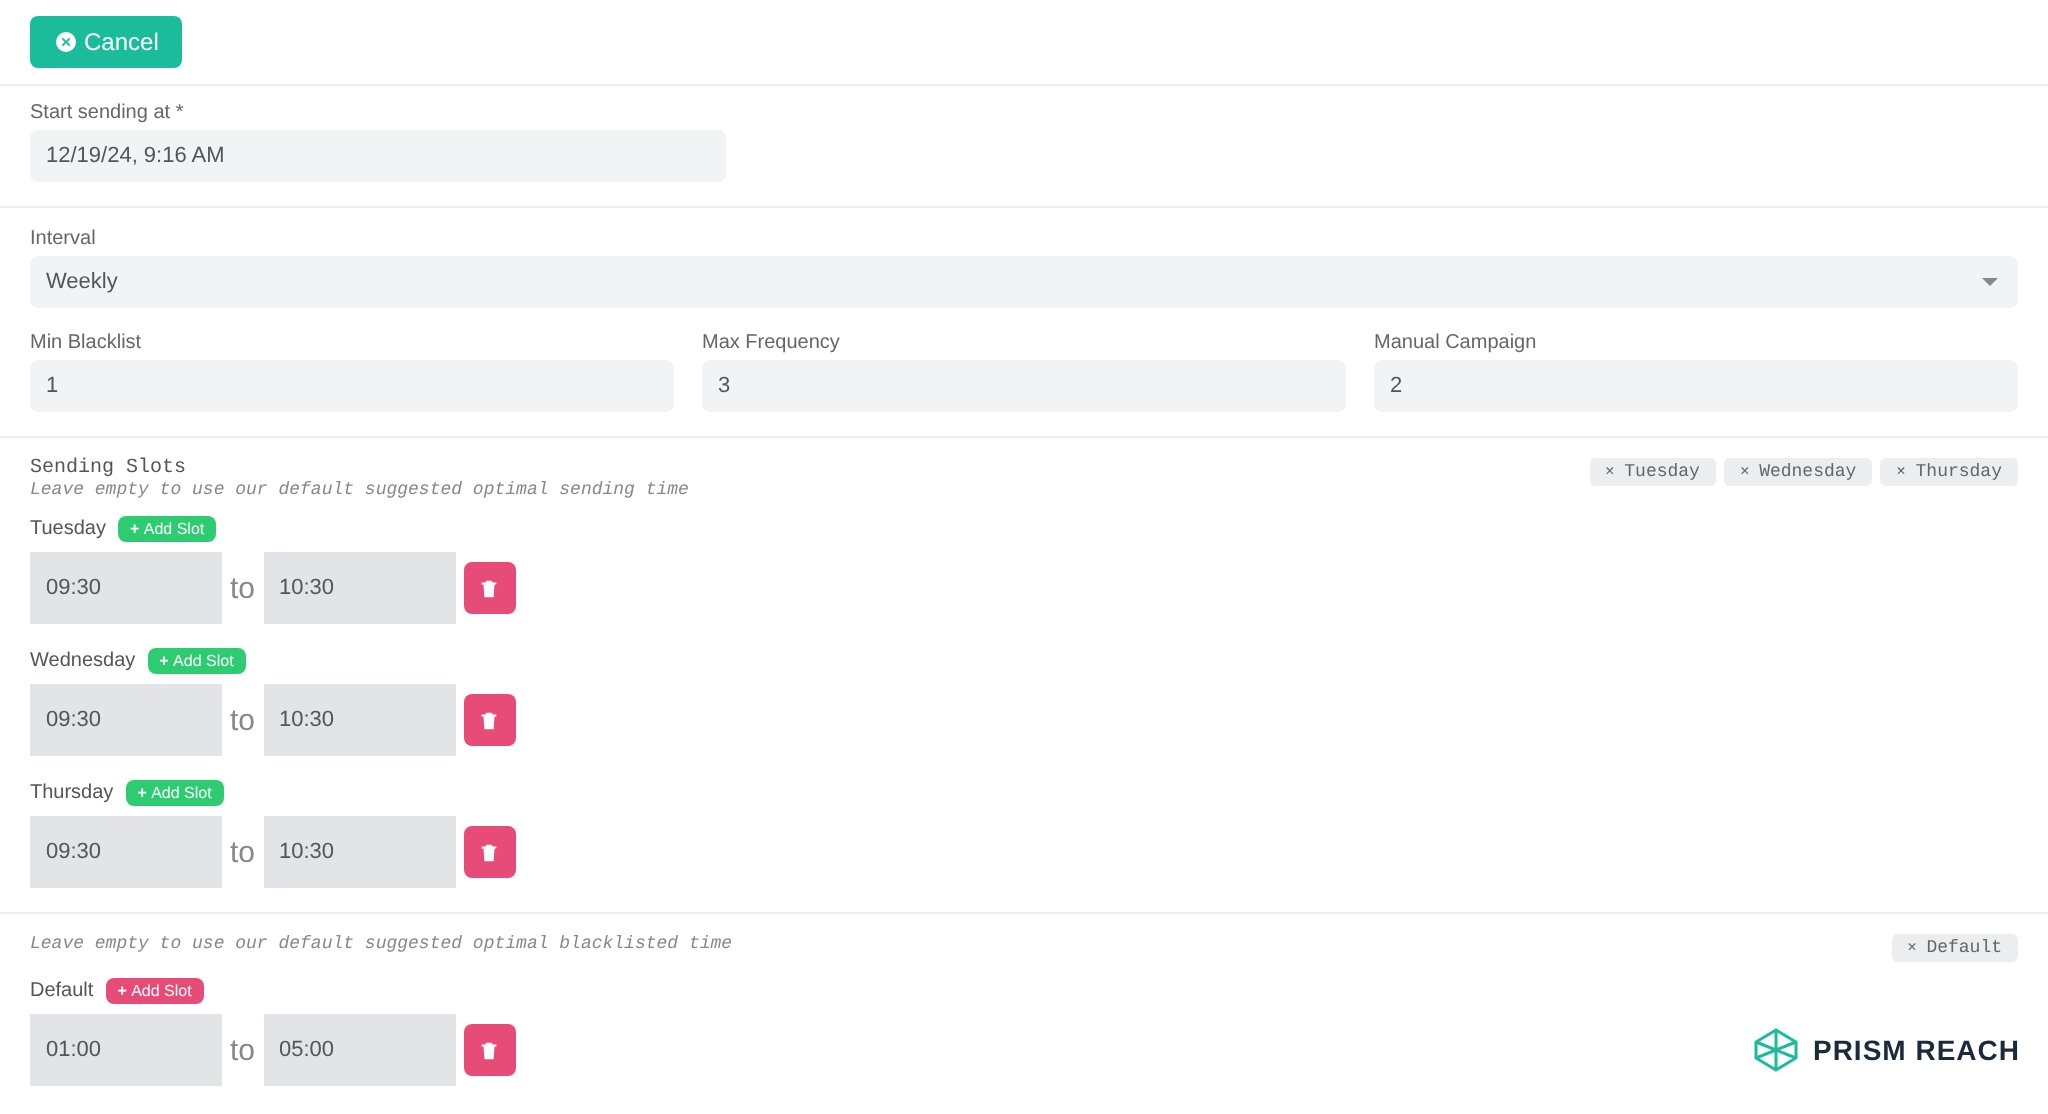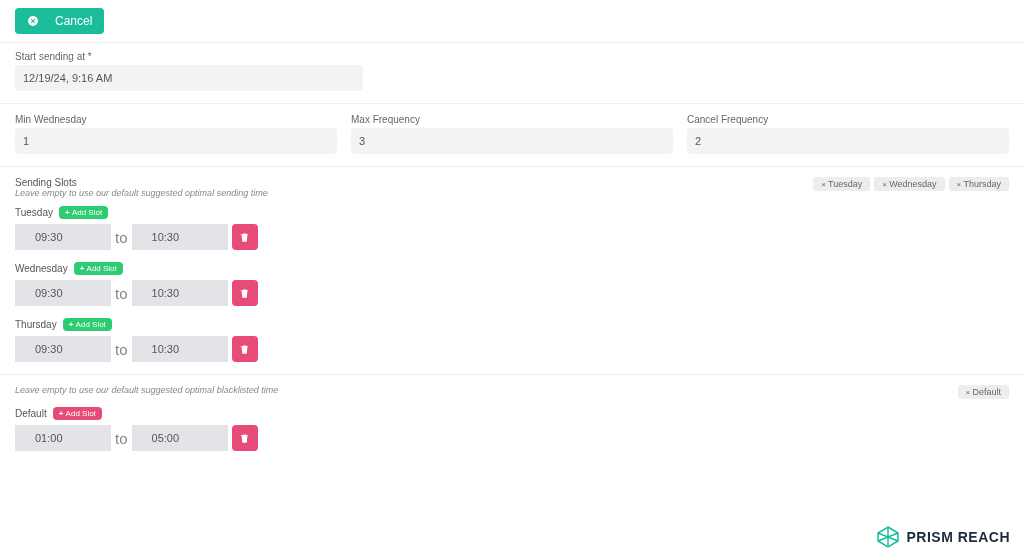--- a/index.html
+++ b/index.html
@@ -31,21 +31,21 @@
     .cancel-btn {
       background: #1abc9c;
       color: #fff;
       border: none;
       border-radius: 4px;
       padding: 6px 12px;
       font-size: 12px;
       font-weight: 500;
       display: flex;
       align-items: center;
-      gap: 16px;
+      gap: 3px;
       cursor: pointer;
     }
     .content { padding: 8px 15px; }
     .field-label {
       font-size: 10px;
       color: #666;
       margin-bottom: 3px;
       display: block;
     }
     .input {
@@ -76,20 +76,21 @@
     .row3 > div { flex: 1; }
     .section-border {
       border-top: 1px solid #eee;
       margin: 10px -15px;
     }
     .slots-header {
       display: flex;
       justify-content: space-between;
       align-items: flex-start;
       margin-bottom: 8px;
+      font-family: Liberation Mono, monospace;
     }
     .slots-title { font-size: 10px; color: #555; }
     .slots-help { font-size: 9px; font-style: italic; color: #888; }
     .day-tags { display: flex; gap: 4px; }
     .day-tag {
       background: #ecedee;
       color: #666;
       font-size: 9px;
       padding: 2px 8px;
       border-radius: 3px;
@@ -113,43 +114,43 @@
       border-radius: 4px;
       cursor: pointer;
     }
     .btn-add.pink { background: #e74c79; }
     .btn-add::before { content: "+ "; font-weight: bold; }
     .time-row { display: flex; align-items: center; gap: 4px; }
     .time-input {
       background: #e2e4e7;
       border: none;
       border-radius: 0;
-      padding: 6px 20px;
+      padding: 6px 8px;
       width: 96px;
-      height: 26px;
+      height: 36px;
       font-size: 11px;
       color: #555;
     }
     .to-label { font-size: 15px; color: #888; }
     .btn-delete {
       background: #e74c79;
       border: none;
       border-radius: 4px;
       width: 26px;
       height: 26px;
       display: flex;
       align-items: center;
       justify-content: center;
       cursor: pointer;
     }
     .btn-delete svg { width: 11px; height: 11px; fill: #fff; }
     .watermark {
       position: absolute;
       right: 14px;
-      bottom: 8px;
+      bottom: 20px;
       display: flex;
       align-items: center;
       gap: 6px;
       font-weight: 700;
       font-size: 14px;
       color: #1a2b3c;
       letter-spacing: 0.5px;
     }
     .watermark svg { width: 24px; height: 24px; }
   </style>
@@ -167,32 +168,38 @@
 
 <div class="content">
 
   <div class="row">
     <label class="field-label">Start sending at *</label>
     <input class="input short" value="12/19/24, 9:16 AM" style="">
   </div>
 
   <div class="section-border"></div>
 
+  <div class="row">
+    <label class="field-label">Interval</label>
+    <div class="select-wrap">
+      <input class="input" value="Weekly" style="">
+    </div>
+  </div>
 
   <div class="row row3">
     <div>
-      <label class="field-label">Min Wednesday</label>
+      <label class="field-label">Min Blacklist</label>
       <input class="input" value="1" style="">
     </div>
     <div>
       <label class="field-label">Max Frequency</label>
       <input class="input" value="3" style="">
     </div>
     <div>
-      <label class="field-label">Cancel Frequency</label>
+      <label class="field-label">Manual Campaign</label>
       <input class="input" value="2" style="">
     </div>
   </div>
 
   <div class="row">
   </div>
 
   <div class="section-border"></div>
 
   <div class="slots-header">

